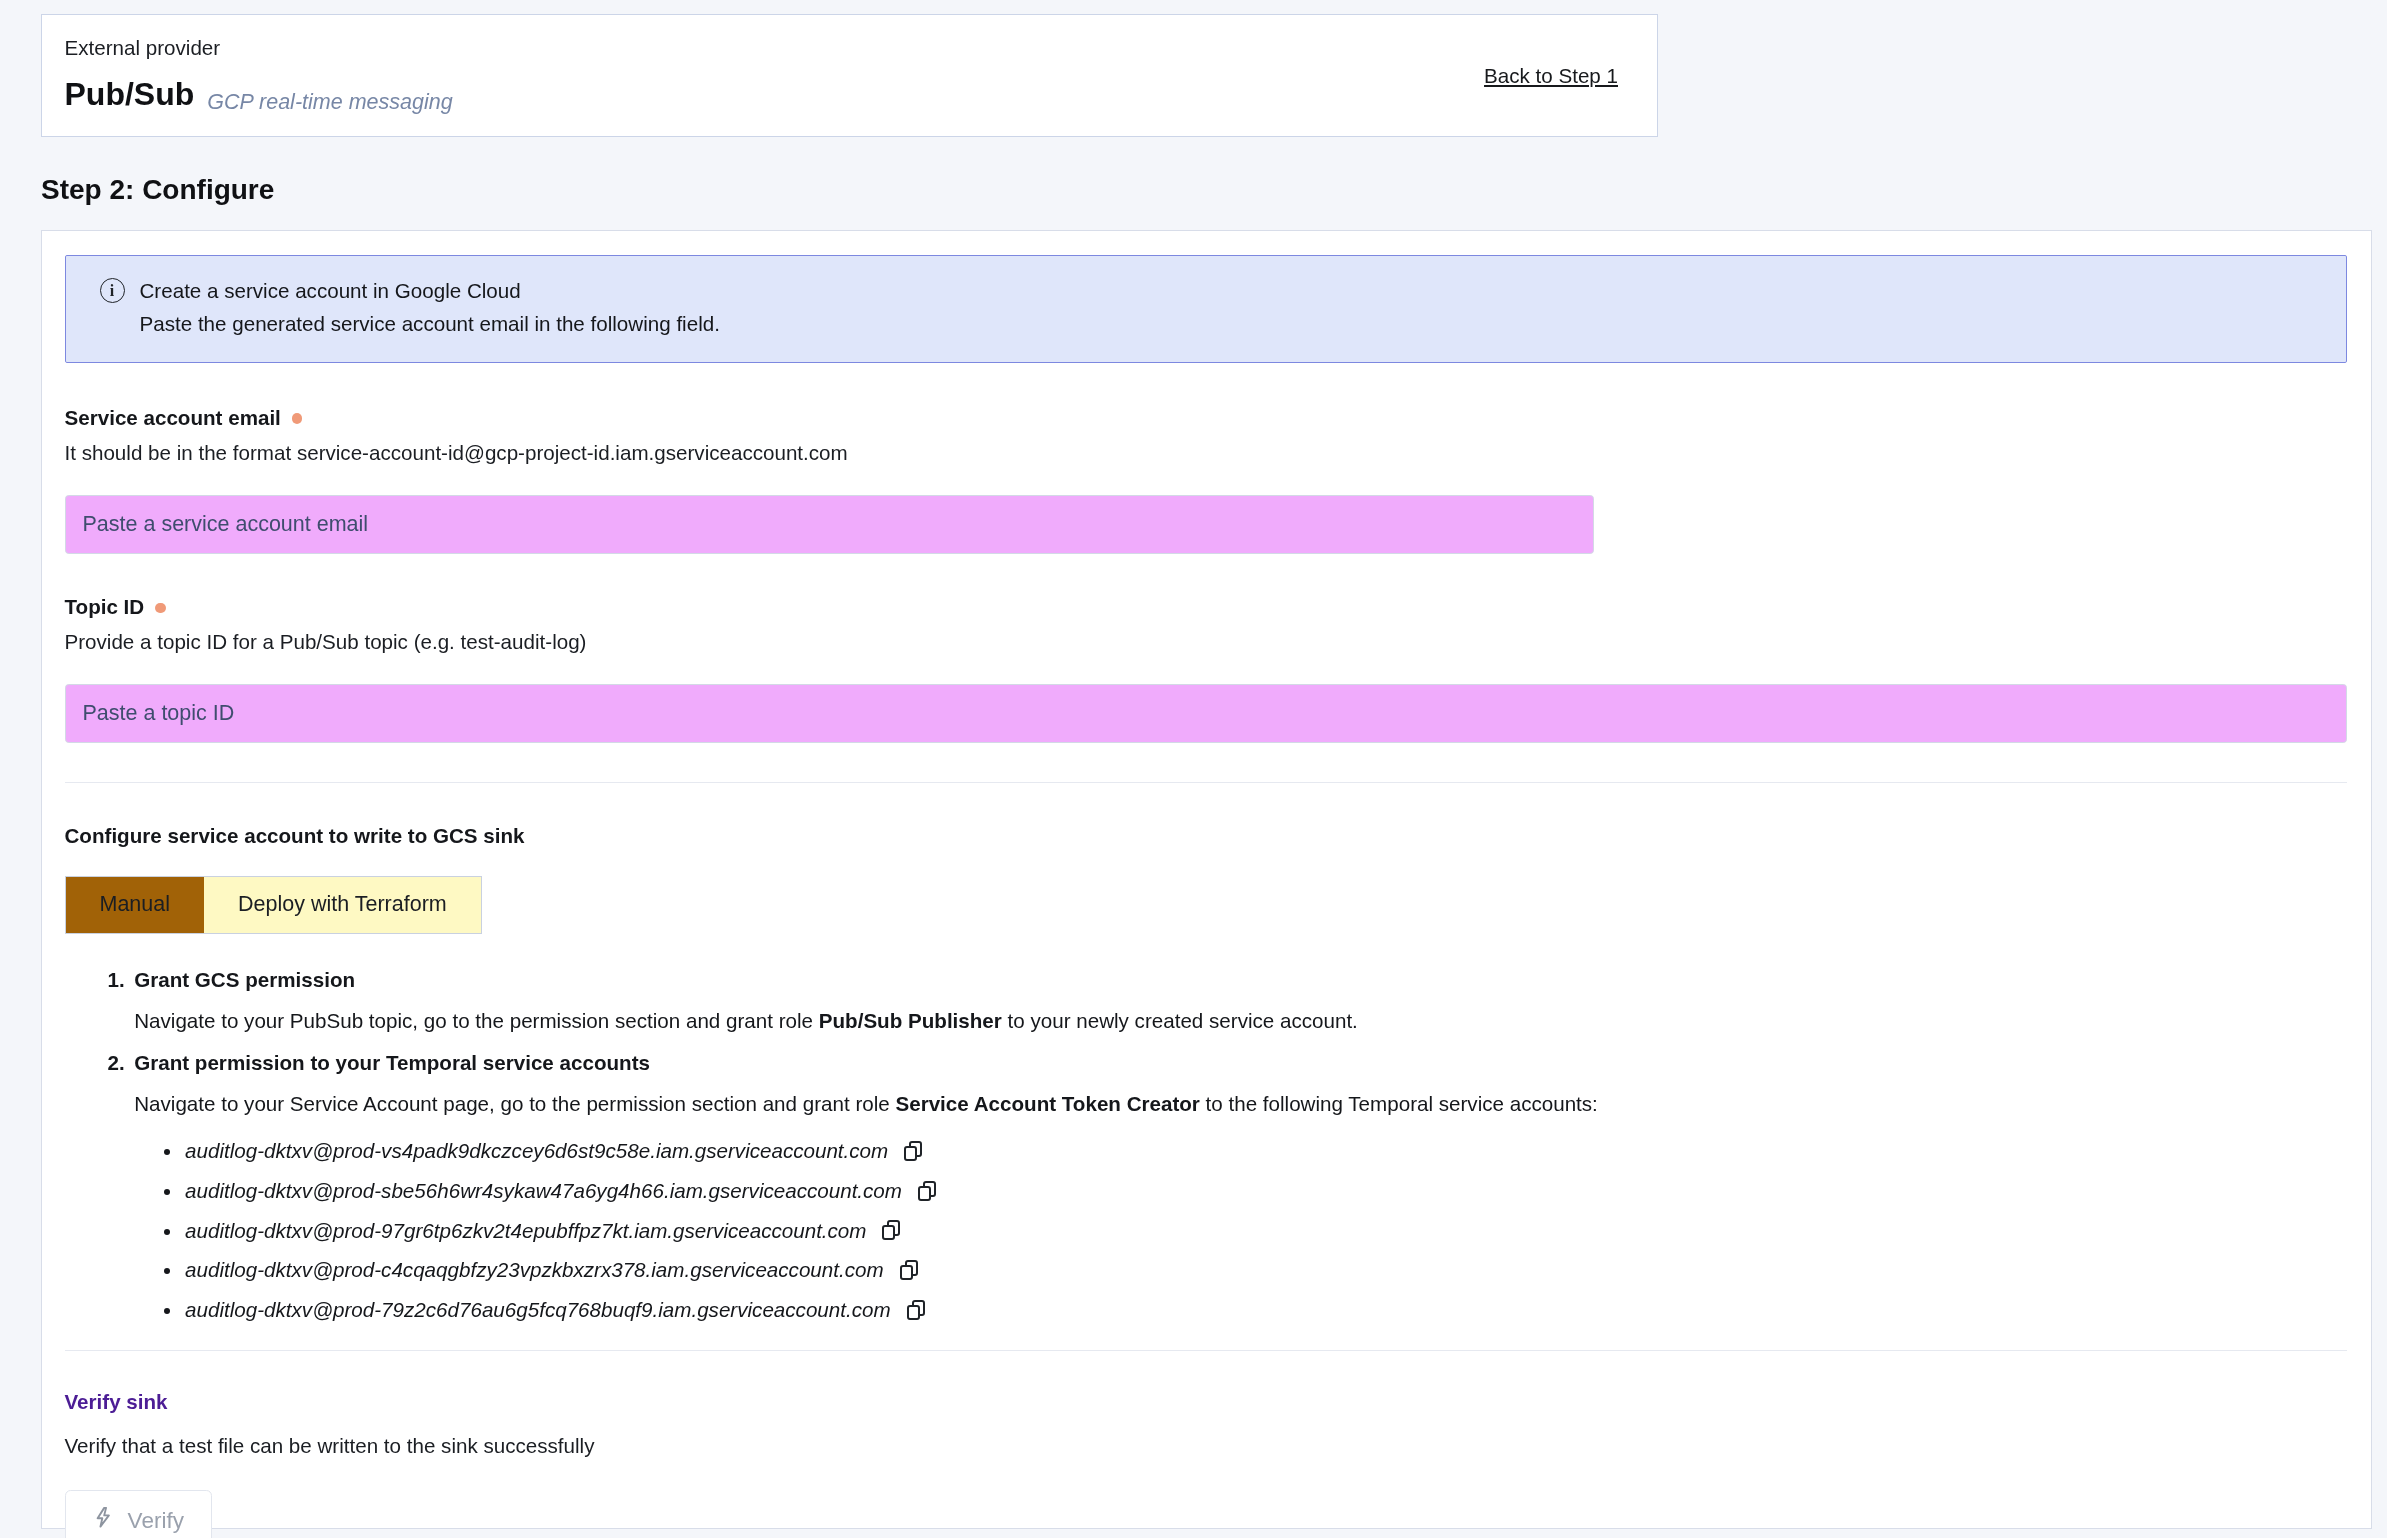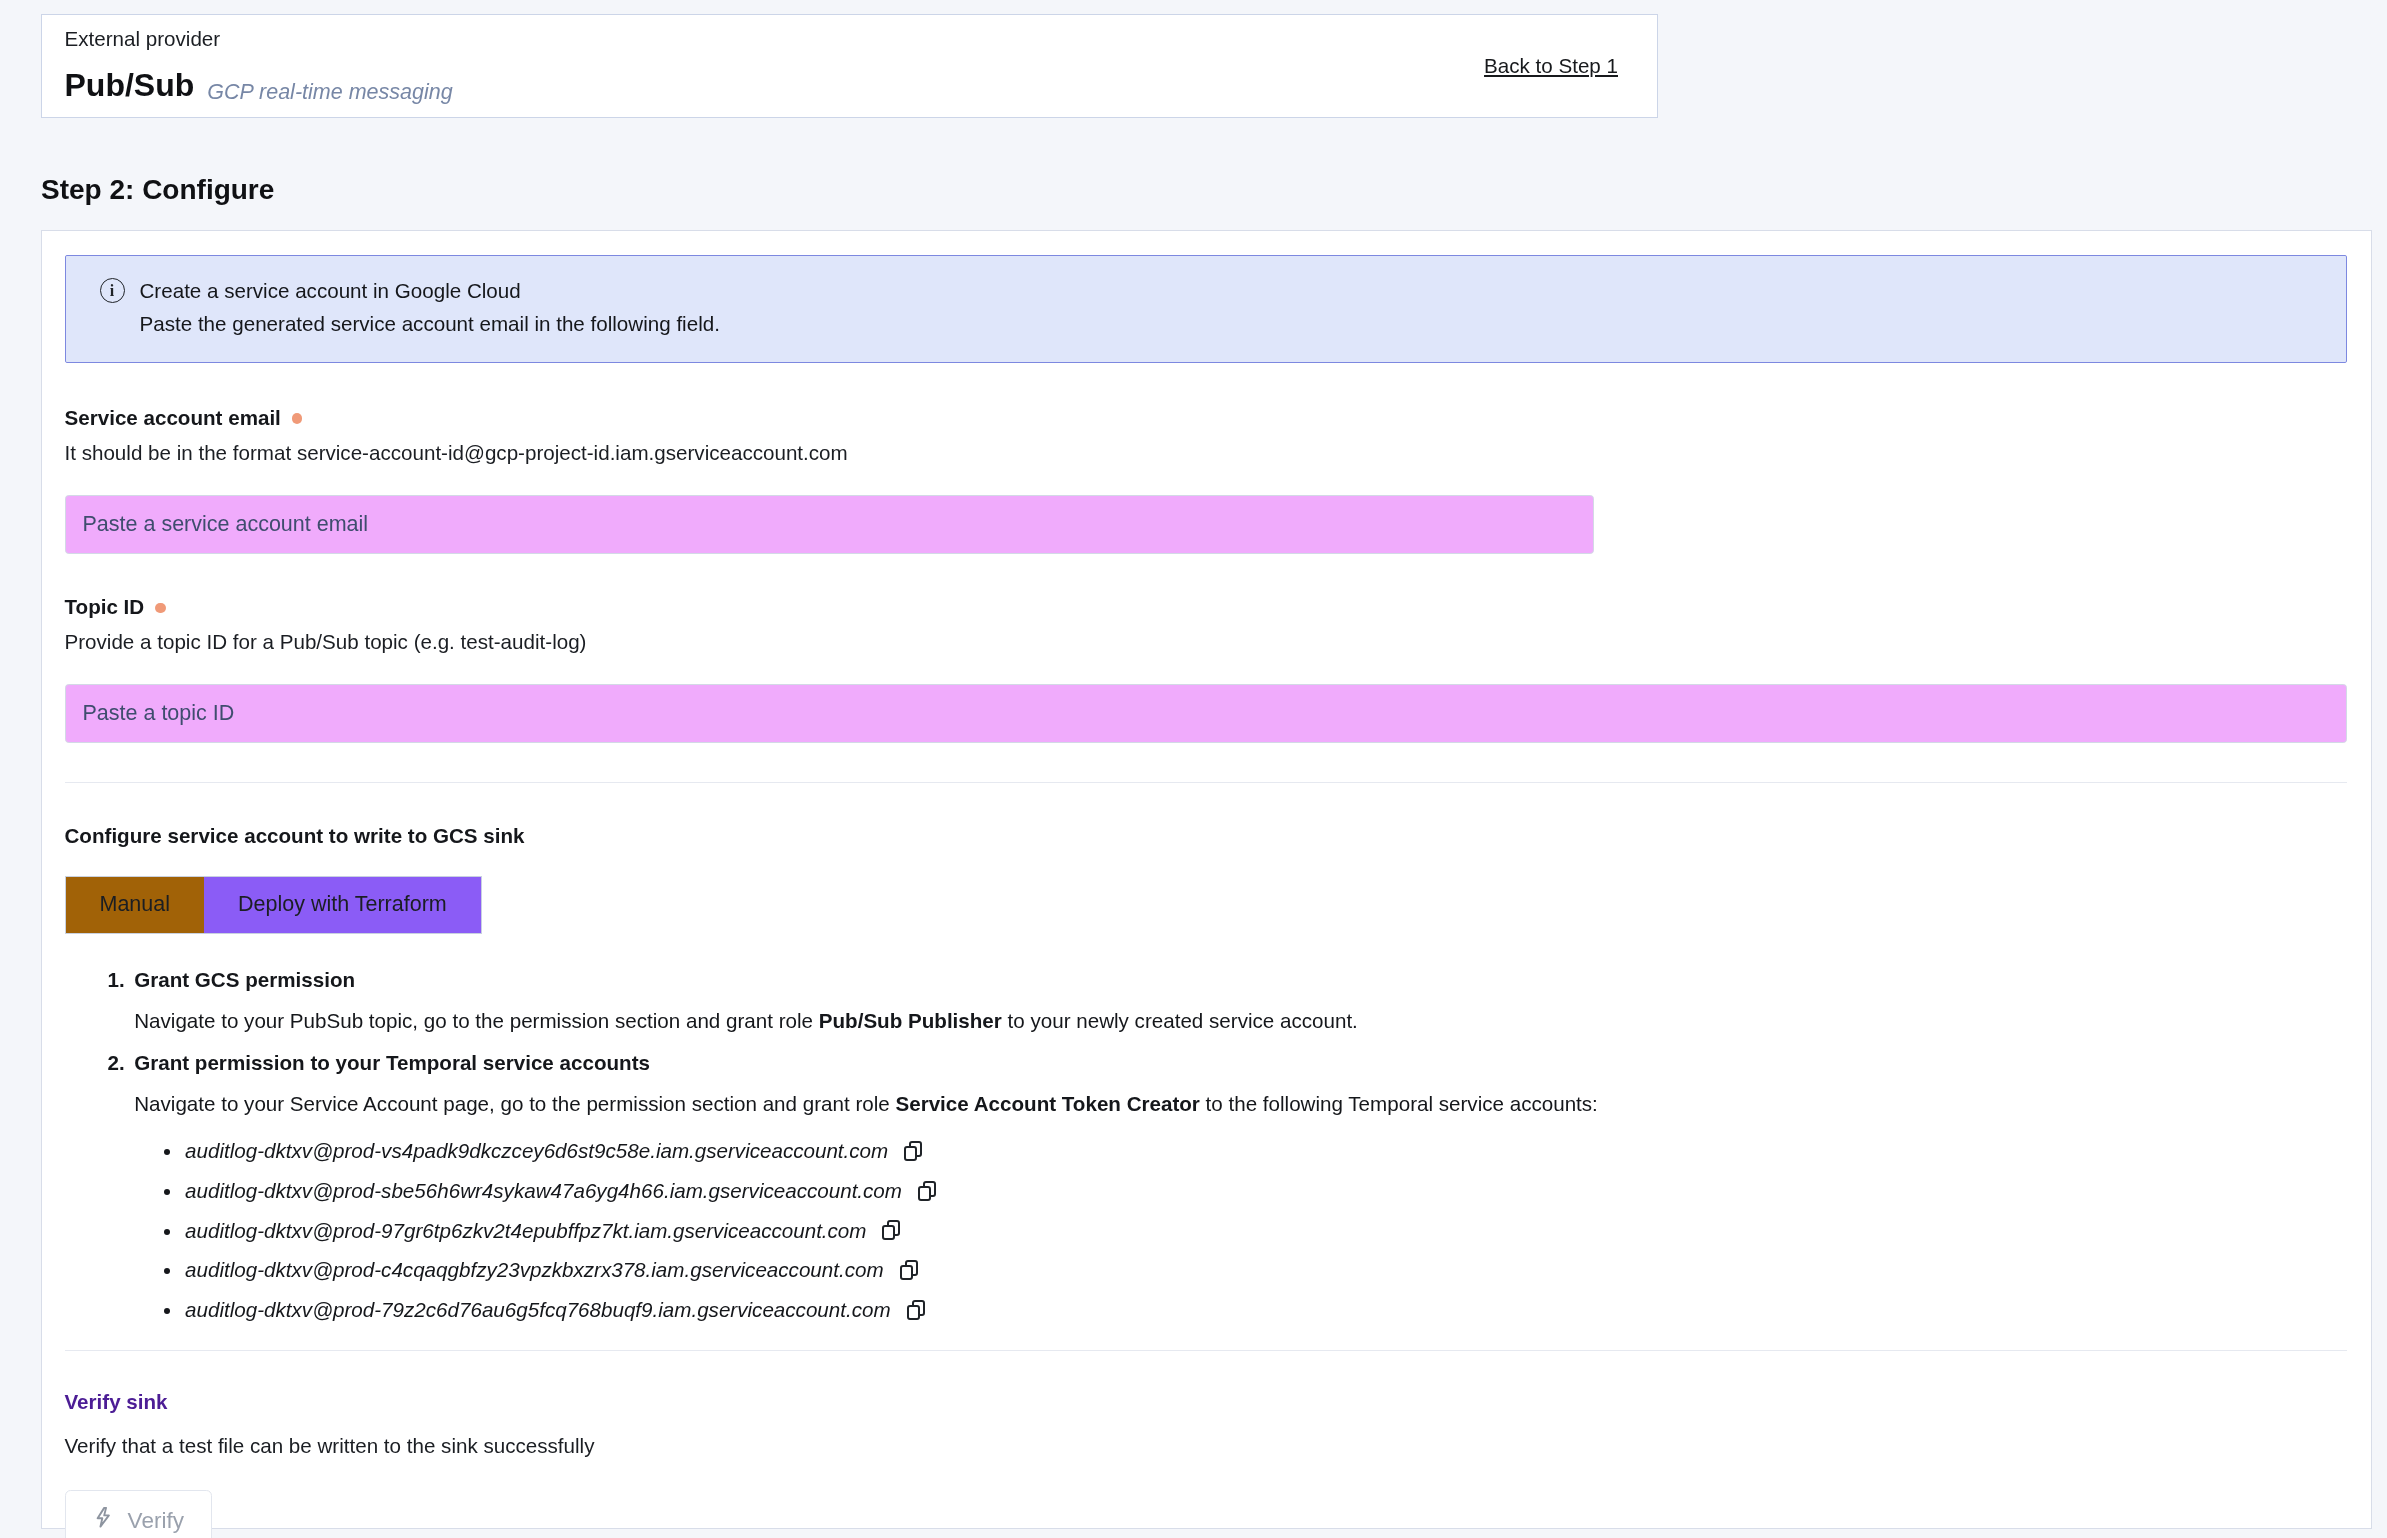--- a/index.html
+++ b/index.html
@@ -6,21 +6,21 @@
   html, body {
     width: 2387px; min-height: 1538px;
     background: #f4f6fa;
     font-family: "Liberation Sans", "DejaVu Sans", sans-serif;
     color: #17191c;
     font-size: 20.6px;
     line-height: 1.35;
   }
   .provider-card {
     position: absolute; left: 41px; top: 14px;
-    width: 1617px; height: 104px;
+    width: 1617px; height: 123px;
     background: #ffffff;
     border: 0.9px solid #ccd5e8;
     display: flex; align-items: center; justify-content: space-between;
     padding: 0 39px 0 22.5px;
   }
   .provider-label { font-size: 20.6px; color: #1b1e23; margin-bottom: 11.2px; }
   .provider-title-row { display: flex; align-items: flex-end; gap: 13px; }
   .provider-name { font-size: 32px; font-weight: 700; color: #101114; }
   .provider-subtitle { font-size: 21.5px; color: #7787a6; font-style: italic; }
   .back-link {
@@ -78,21 +78,21 @@
   }
   .text-input::placeholder { color: #3f4d6e; opacity: 1; }
   .input-email { width: 1529px; }
   .input-topic { width: 2282px; }
   .field-group { margin-bottom: 39px; }
   .divider { border: none; border-top: 0.9px solid #e6e9f0; width: 2282px; margin: 0; }
   .configure-title { font-size: 20.6px; font-weight: 700; color: #15171b; margin: 39px 0 26px 0; }
   .tabs { display: inline-flex; border: 0.9px solid #c9d1e0; }
   .tab {
     height: 56px; display: inline-flex; align-items: center; justify-content: center;
-    font-size: 21.5px; color: #1b1e23; background: #8b5cf6;
+    font-size: 21.5px; color: #1b1e23; background: #fef9c3;
     padding: 0 34px; cursor: pointer; border: none;
     font-family: "Liberation Sans", "DejaVu Sans", sans-serif;
   }
   .tab.selected { background: #a16207; font-weight: 500; text-align: center; }
   .steps-list { margin: 32px 0 0 66px; }
   .steps-list li { font-weight: 700; font-size: 20.6px; color: #15171b; padding-left: 3.7px; margin-bottom: 15px; }
   .step-title { font-weight: 700; margin-bottom: 13px; }
   .step-body { font-weight: 400; margin-bottom: 15px; }
   .step-body b { font-weight: 700; }
   .sa-list { margin: 19px 0 9.4px 49px; list-style: disc; }

